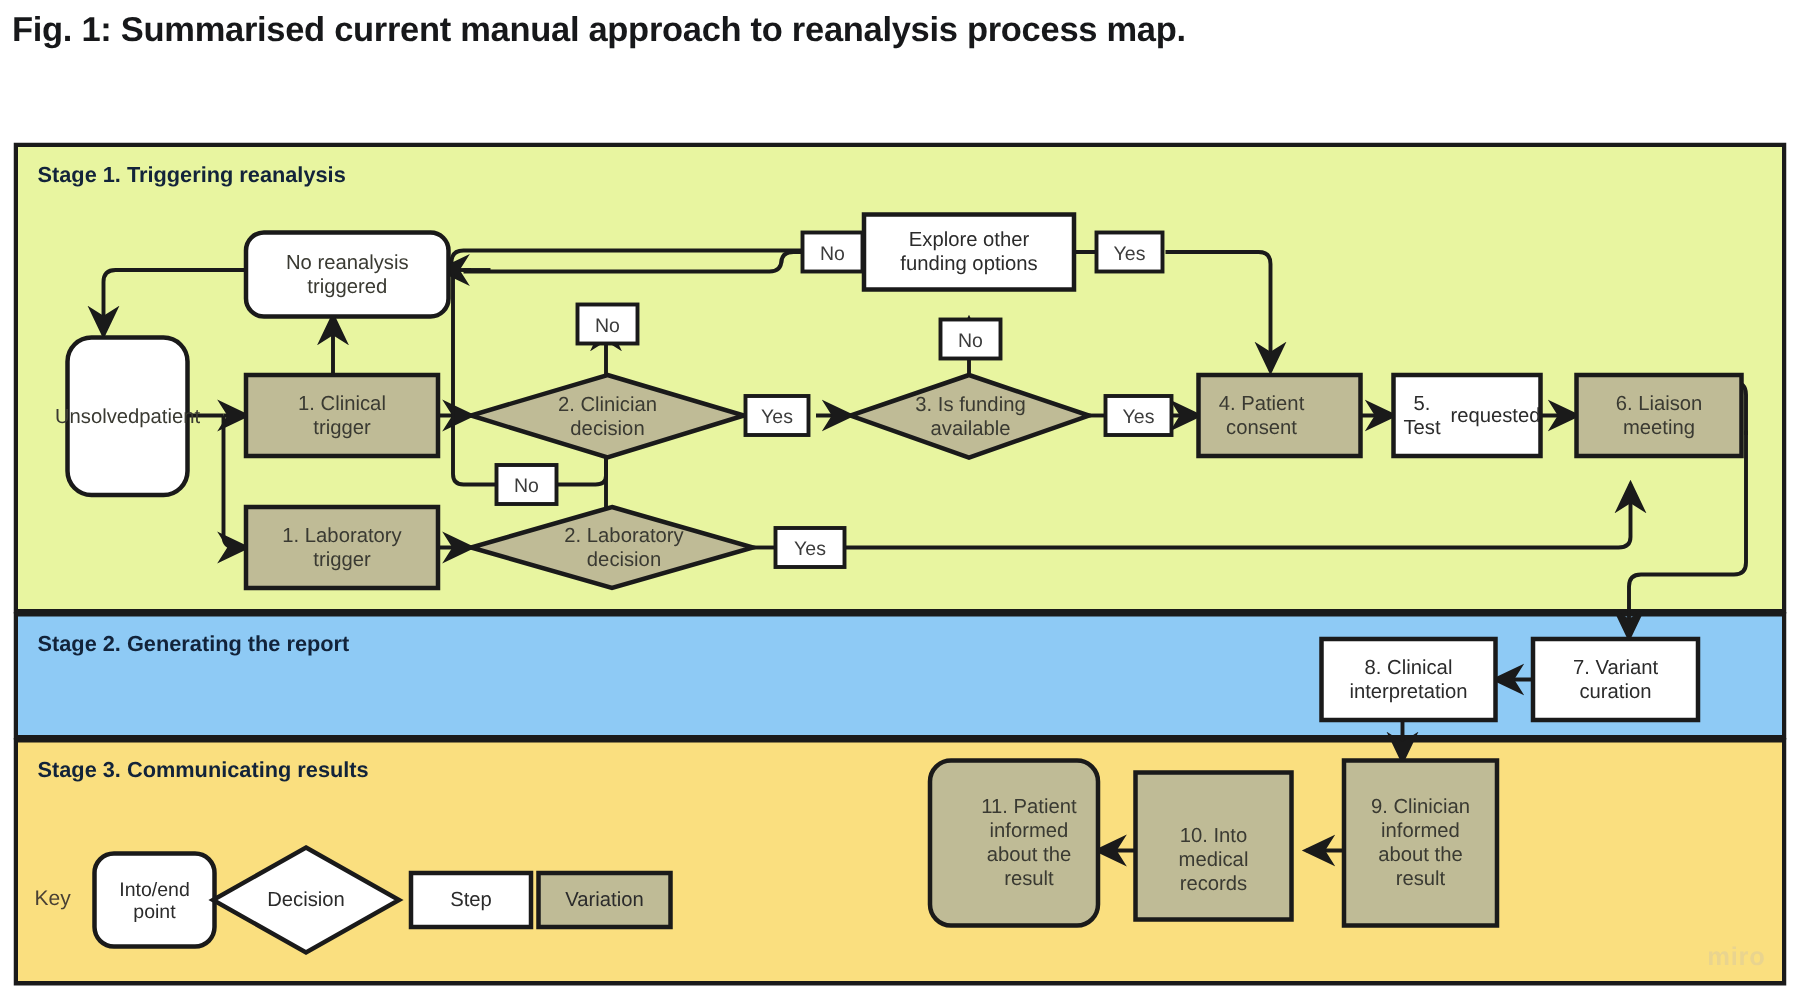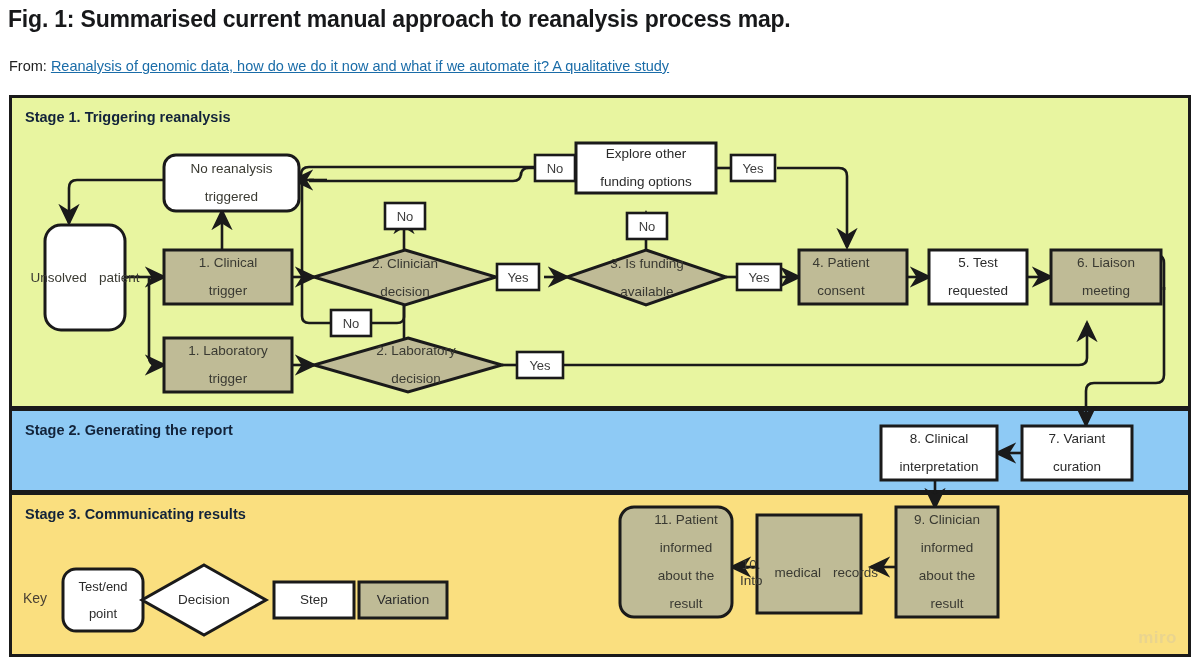--- a/index.html
+++ b/index.html
@@ -12,37 +12,33 @@
   .from-row{position:absolute;left:9px;top:58px;font-size:14.5px;color:#222;}
   .from-label{color:#222;}
   .from-link{color:#1a6ca8;text-decoration:underline;cursor:pointer;}
 
   
   #canvas{position:absolute;left:9px;top:95px;width:1182px;height:563px;}
   #canvas svg{position:absolute;left:0;top:0;}
 
   
   .band-title{position:absolute;font-size:14.5px;font-weight:bold;color:#12233a;white-space:nowrap;}
-  .node-text{position:absolute;display:flex;align-items:center;justify-content:center;text-align:center;font-size:13.5px;color:#3a3a32;line-height:1.18;pointer-events:none;gap:12px;}
+  .node-text{position:absolute;display:flex;align-items:center;justify-content:center;text-align:center;font-size:13.5px;color:#3a3a32;line-height:1.18;pointer-events:none;}
   .node-text.dark{color:#2b2b2b;}
   .edge-label{position:absolute;display:flex;align-items:center;justify-content:center;font-size:13px;color:#3c3c3c;}
   .key-label{position:absolute;font-size:14px;color:#4a4134;}
   .miro{position:absolute;right:14px;bottom:10px;font-size:17px;color:#e9d48f;letter-spacing:.5px;font-weight:600;}
 </style>
 </head>
 <body>
 
 <div id="page">
 
   <div class="fig-title">Fig. 1: Summarised current manual approach to reanalysis process map.</div>
 
-  <div class="from-row">
-    <span class="from-label">From:</span>
-    <a class="from-link" href="#">Reanalysis of genomic data, how do we do it now and what if we automate it? A qualitative study</a>
-  </div>
 
   <div id="canvas">
 
     <svg width="1182" height="563" viewBox="0 0 1182 563">
       <defs>
         <marker id="ah" markerWidth="9" markerHeight="9" refX="7.4" refY="4.5" orient="auto" markerUnits="strokeWidth">
           <path d="M0,0.4 L8.6,4.5 L0,8.6 L2.6,4.5 Z" fill="#1a1a1a"></path>
         </marker>
         <marker id="ahb" markerWidth="7.5" markerHeight="7.5" refX="6.2" refY="3.75" orient="auto" markerUnits="strokeWidth">
           <path d="M0,0.3 L7.2,3.75 L0,7.2 L2.2,3.75 Z" fill="#1a1a1a"></path>
@@ -193,21 +189,21 @@
       <span>funding options</span>
     </div>
     <div class="node-text" style="left:578px;top:155px;width:120px;height:55px;flex-direction:column;">
       <span>3. Is funding</span>
       <span>available</span>
     </div>
     <div class="node-text" style="left:790px;top:155px;width:84px;height:54px;flex-direction:column;">
       <span>4. Patient</span>
       <span>consent</span>
     </div>
-    <div class="node-text dark" style="left:920px;top:155px;width:98px;height:54px;flex-direction:column;">
+    <div class="node-text dark" style="left:920px;top:155px;width:98px;height:54px;">
       <span>5. Test</span>
       <span>requested</span>
     </div>
     <div class="node-text" style="left:1042px;top:155px;width:110px;height:54px;flex-direction:column;align-items:center;">
       <span>6. Liaison</span>
       <span>meeting</span>
     </div>
     <div class="node-text dark" style="left:1013px;top:331px;width:110px;height:54px;flex-direction:column;">
       <span>7. Variant</span>
       <span>curation</span>
@@ -215,21 +211,21 @@
     <div class="node-text dark" style="left:872px;top:331px;width:116px;height:54px;flex-direction:column;">
       <span>8. Clinical</span>
       <span>interpretation</span>
     </div>
     <div class="node-text" style="left:887px;top:412px;width:102px;height:110px;flex-direction:column;">
       <span>9. Clinician</span>
       <span>informed</span>
       <span>about the</span>
       <span>result</span>
     </div>
-    <div class="node-text" style="left:748px;top:420px;width:104px;height:116px;flex-direction:row;">
+    <div class="node-text" style="left:748px;top:420px;width:104px;height:116px;flex-direction:column;">
       <span>10. Into</span>
       <span>medical</span>
       <span>records</span>
     </div>
     <div class="node-text" style="left:611px;top:412px;width:112px;height:110px;flex-direction:column;padding-left:10px;">
       <span>11. Patient</span>
       <span>informed</span>
       <span>about the</span>
       <span>result</span>
     </div>
@@ -238,21 +234,21 @@
     <div class="edge-label" style="left:322px;top:215px;width:40px;height:26px;">No</div>
     <div class="edge-label" style="left:488px;top:169px;width:42px;height:26px;">Yes</div>
     <div class="edge-label" style="left:508px;top:257px;width:46px;height:26px;">Yes</div>
     <div class="edge-label" style="left:618px;top:118px;width:40px;height:26px;">No</div>
     <div class="edge-label" style="left:526px;top:60px;width:40px;height:26px;">No</div>
     <div class="edge-label" style="left:722px;top:60px;width:44px;height:26px;">Yes</div>
     <div class="edge-label" style="left:728px;top:169px;width:44px;height:26px;">Yes</div>
 
     <div class="key-label" style="left:14px;top:495px;">Key</div>
     <div class="node-text dark" style="left:54px;top:474px;width:80px;height:62px;flex-direction:column;font-size:13px;">
-      <span>Test/end</span>
+      <span>Into/end</span>
       <span>point</span>
     </div>
     <div class="node-text dark" style="left:146px;top:492px;width:98px;height:26px;font-size:13.5px;">Decision</div>
     <div class="node-text dark" style="left:265px;top:487px;width:80px;height:36px;font-size:13.5px;">Step</div>
     <div class="node-text dark" style="left:350px;top:487px;width:88px;height:36px;font-size:13.5px;">Variation</div>
 
     <div class="miro">miro</div>
   </div>
 
 </div>

